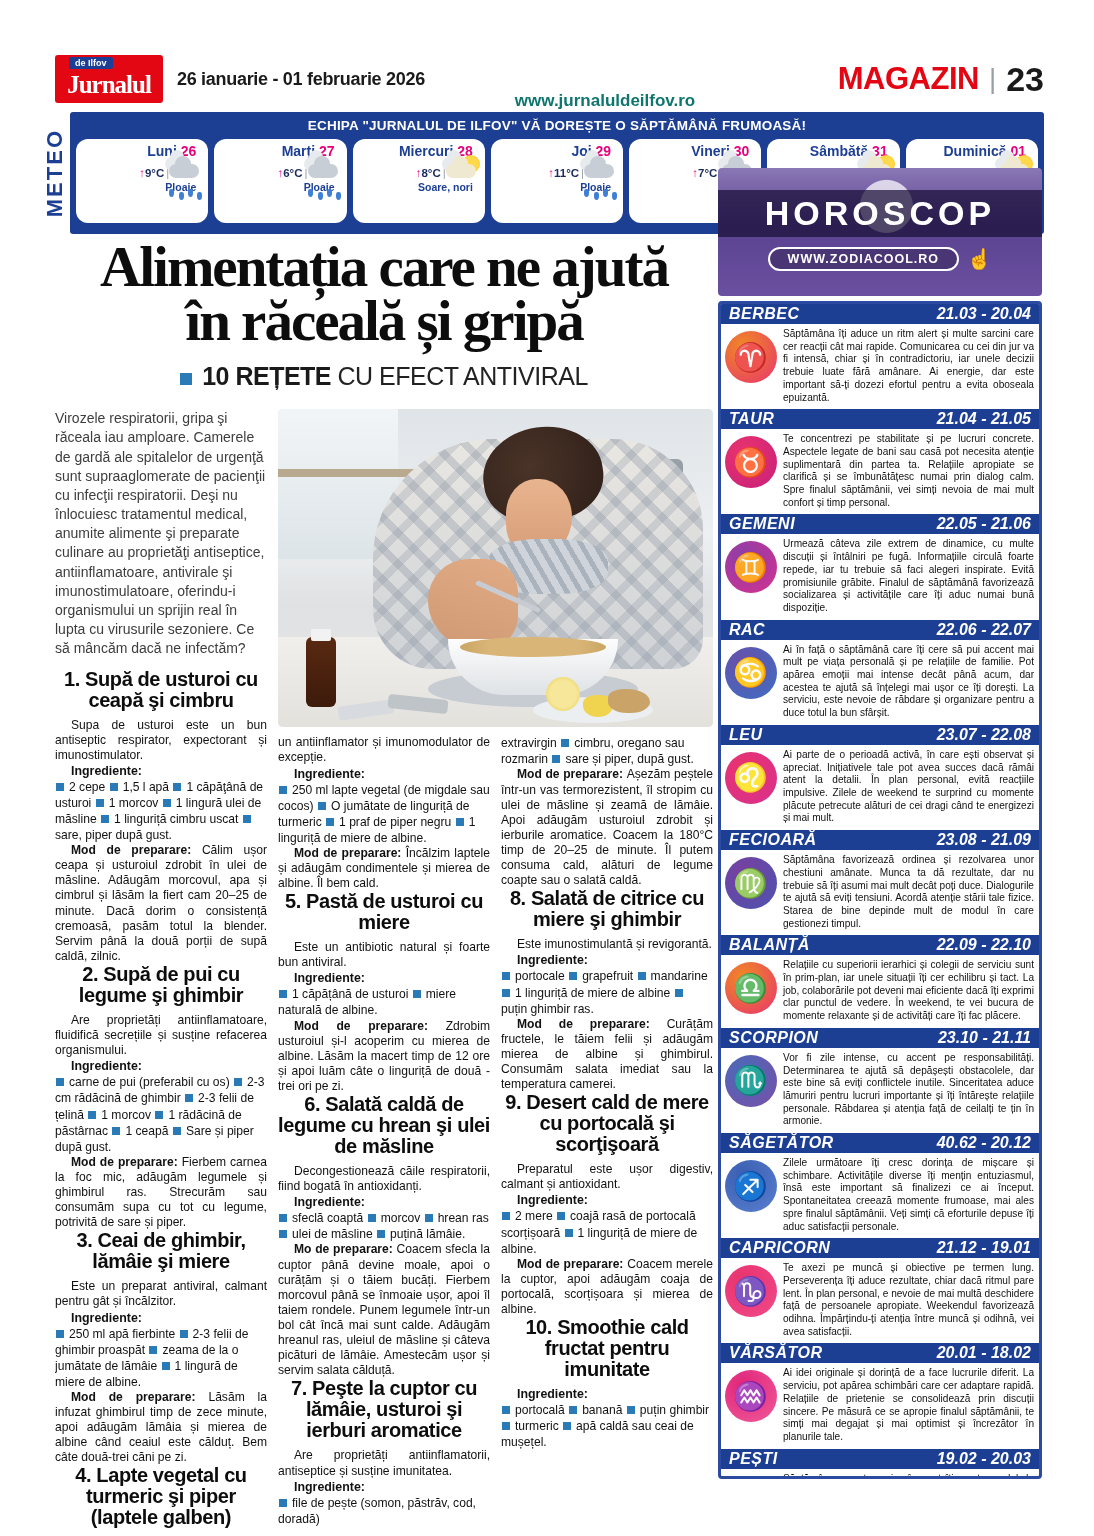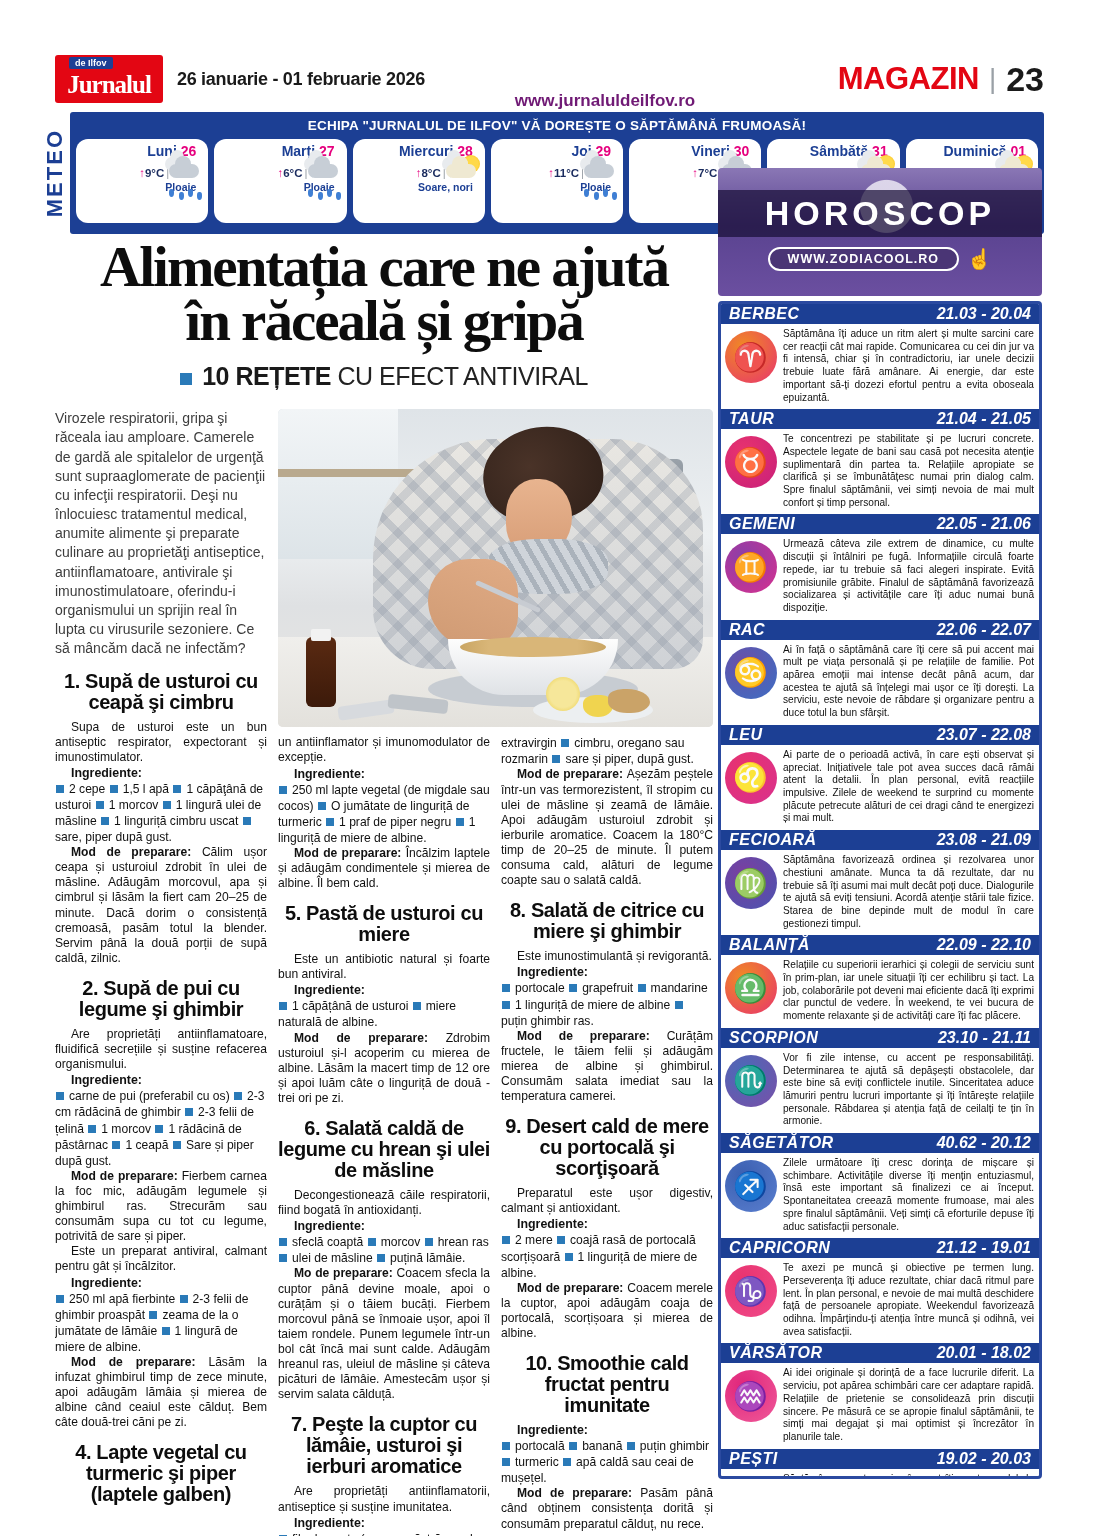--- a/index.html
+++ b/index.html
@@ -7,21 +7,21 @@
         font-family:"Liberation Sans",sans-serif;color:#111;}
 
   
   .hdr{position:absolute;top:50px;left:55px;right:50px;height:58px;display:flex;align-items:center;}
   .logo{position:relative;width:108px;height:48px;background:#e30613;border-radius:3px;flex:0 0 auto;}
   .logo .tag{position:absolute;top:2px;left:14px;background:#1c3f94;color:#fff;font-size:9px;font-weight:bold;
              padding:1px 6px;border-radius:2px;}
   .logo .main{position:absolute;bottom:4px;left:0;right:0;text-align:center;color:#fff;
               font-family:"Liberation Serif",serif;font-weight:bold;font-size:25px;letter-spacing:-1px;}
   .hdr .date{margin-left:14px;font-size:18px;font-weight:bold;color:#1a1a1a;letter-spacing:-0.3px;}
-  .hdr .site{margin-left:90px;font-size:17px;font-weight:bold;color:#701a75;margin-top:44px;}
+  .hdr .site{margin-left:90px;font-size:17px;font-weight:bold;color:#0f766e;margin-top:44px;}
   .hdr .right{margin-left:auto;display:flex;align-items:center;gap:10px;}
   .hdr .mag{color:#e30613;font-size:31px;font-weight:700;letter-spacing:-0.5px;}
   .hdr .sep{color:#9aa0a6;font-size:28px;font-weight:normal;}
   .hdr .pnum{color:#1a1a1a;font-size:34px;font-weight:900;}
 
   
   .meteo{position:absolute;top:112px;left:40px;right:50px;height:122px;display:flex;}
   .meteo-label{width:30px;display:flex;align-items:center;justify-content:center;}
   .meteo-label span{writing-mode:vertical-rl;transform:rotate(180deg);color:#1c3f94;font-weight:900;
                     font-size:22px;letter-spacing:2px;}
@@ -61,21 +61,21 @@
   .cols-row{display:flex;margin-top:18px;gap:11px;}
   .col{width:212px;flex:0 0 auto;overflow:hidden;}
   #col1{height:1158px;}
   .rightpart{width:435px;flex:0 0 auto;}
   .photo-frame{width:435px;height:318px;border-radius:5px;overflow:hidden;position:relative;background:#e5e8ea;}
   .cols2{display:flex;gap:11px;margin-top:8px;}
   #col2,#col3{height:822px;}
 
   .intro{font-size:14px;line-height:1.37;color:#3d3d3d;margin:0 0 10px;}
   .recipe-heading{font-size:20px;font-weight:900;text-align:center;line-height:1.05;color:#0d0d0d;
-                  margin:12px 0 7px;letter-spacing:-0.4px;}
+                  margin:0 0 7px;letter-spacing:-0.4px;}
   .body-para{font-size:12.1px;line-height:1.25;text-align:justify;margin:0;text-indent:16px;color:#111;}
   .ing-label{font-size:12.4px;font-weight:900;margin:1px 0;text-indent:16px;}
   .ingredients{font-size:12.1px;line-height:1.33;margin:0;color:#111;}
   .sq{display:inline-block;width:8px;height:8px;background:#2a7ab8;margin:0 5px 0 1px;}
 
   
   .ph{position:absolute;}
   .ph-bg{inset:0;background:linear-gradient(180deg,#dfe4e8 0%,#edf0f2 40%,#dfe1e3 62%,#e9e7e3 100%);}
   .ph-window{left:0;top:0;width:120px;height:150px;background:linear-gradient(180deg,#f2f5f7,#dde4e8);}
   .ph-shelf{left:0;top:60px;width:150px;height:8px;background:#b9a98e;}
@@ -252,20 +252,21 @@
           <h3 class="recipe-heading">1. Supă de usturoi cu ceapă şi cimbru</h3>
           <p class="body-para">Supa de usturoi este un bun antiseptic respirator, expectorant și imunostimulator.</p>
           <p class="ing-label">Ingrediente:</p>
           <p class="ingredients"><span class="sq"></span><span>2 cepe </span><span class="sq"></span><span>1,5 l apă </span><span class="sq"></span><span>1 căpăţână de usturoi </span><span class="sq"></span><span>1 morcov </span><span class="sq"></span><span>1 lingură ulei de măsline </span><span class="sq"></span><span>1 linguriță cimbru uscat </span><span class="sq"></span><span>sare, piper după gust. </span></p>
           <p class="body-para"><strong>Mod de preparare: </strong>Călim ușor ceapa și usturoiul zdrobit în ulei de măsline. Adăugăm morcovul, apa și cimbrul și lăsăm la fiert cam 20–25 de minute. Dacă dorim o consistență cremoasă, pasăm totul la blender. Servim până la două porții de supă caldă, zilnic.</p>
           <h3 class="recipe-heading">2. Supă de pui cu legume şi ghimbir</h3>
           <p class="body-para">Are proprietăți antiinflamatoare, fluidifică secrețiile și susține refacerea organismului.</p>
           <p class="ing-label">Ingrediente:</p>
           <p class="ingredients"><span class="sq"></span><span>carne de pui (preferabil cu os) </span><span class="sq"></span><span>2-3 cm rădăcină de ghimbir </span><span class="sq"></span><span>2-3 felii de țelină </span><span class="sq"></span><span>1 morcov </span><span class="sq"></span><span>1 rădăcină de păstârnac </span><span class="sq"></span><span>1 ceapă </span><span class="sq"></span><span>Sare și piper după gust. </span></p>
           <p class="body-para"><strong>Mod de preparare: </strong>Fierbem carnea la foc mic, adăugăm legumele și ghimbirul ras. Strecurăm sau consumăm supa cu tot cu legume, potrivită de sare și piper.</p>
+          <h3 class="recipe-heading">3. Ceai de ghimbir, lămâie şi miere</h3>
           <p class="body-para">Este un preparat antiviral, calmant pentru gât și încălzitor.</p>
           <p class="ing-label">Ingrediente:</p>
           <p class="ingredients"><span class="sq"></span><span>250 ml apă fierbinte </span><span class="sq"></span><span>2-3 felii de ghimbir proaspăt </span><span class="sq"></span><span>zeama de la o jumătate de lămâie </span><span class="sq"></span><span>1 lingură de miere de albine. </span></p>
           <p class="body-para"><strong>Mod de preparare: </strong>Lăsăm la infuzat ghimbirul timp de zece minute, apoi adăugăm lămâia și mierea de albine când ceaiul este călduț. Bem câte două-trei căni pe zi.</p>
           <h3 class="recipe-heading">4. Lapte vegetal cu turmeric şi piper (laptele galben)</h3>
         </div>
       <div class="rightpart">
         <div class="photo-frame">
           <div class="ph ph-bg"></div>
           <div class="ph ph-window"></div>
@@ -320,21 +321,20 @@
               <p class="ingredients"><span class="sq"></span><span>portocale </span><span class="sq"></span><span>grapefruit </span><span class="sq"></span><span>mandarine </span><span class="sq"></span><span>1 linguriță de miere de albine </span><span class="sq"></span><span>puțin ghimbir ras. </span></p>
               <p class="body-para"><strong>Mod de preparare: </strong>Curățăm fructele, le tăiem felii și adăugăm mierea de albine și ghimbirul. Consumăm salata imediat sau la temperatura camerei.</p>
               <h3 class="recipe-heading">9. Desert cald de mere cu portocală şi scorţişoară</h3>
               <p class="body-para">Preparatul este ușor digestiv, calmant și antioxidant.</p>
               <p class="ing-label">Ingrediente:</p>
               <p class="ingredients"><span class="sq"></span><span>2 mere </span><span class="sq"></span><span>coajă rasă de portocală scorțișoară </span><span class="sq"></span><span>1 linguriță de miere de albine. </span></p>
               <p class="body-para"><strong>Mod de preparare: </strong>Coacem merele la cuptor, apoi adăugăm coaja de portocală, scorțișoara și mierea de albine.</p>
               <h3 class="recipe-heading">10. Smoothie cald fructat pentru imunitate</h3>
               <p class="ing-label">Ingrediente:</p>
               <p class="ingredients"><span class="sq"></span><span>portocală </span><span class="sq"></span><span>banană </span><span class="sq"></span><span>puțin ghimbir </span><span class="sq"></span><span>turmeric </span><span class="sq"></span><span>apă caldă sau ceai de mușețel. </span></p>
-              <p class="body-para"><strong>Mod de preparare: </strong>Pasăm până când obținem consistența dorită și consumăm preparatul călduț, nu rece.</p>
             </div>
         </div>
       </div>
     </div>
 
   </div>
 
   <div class="horo">
     <div class="h-header">
       <div class="h-band">

